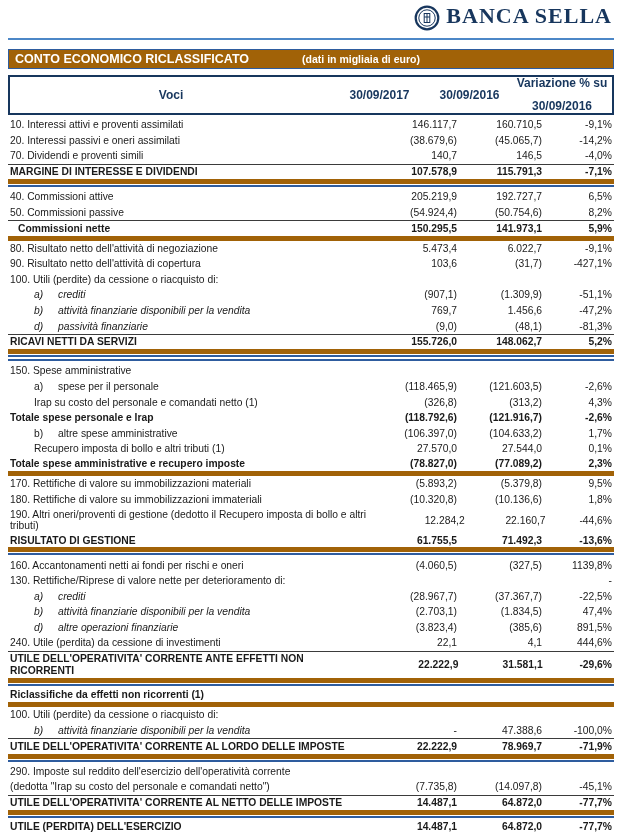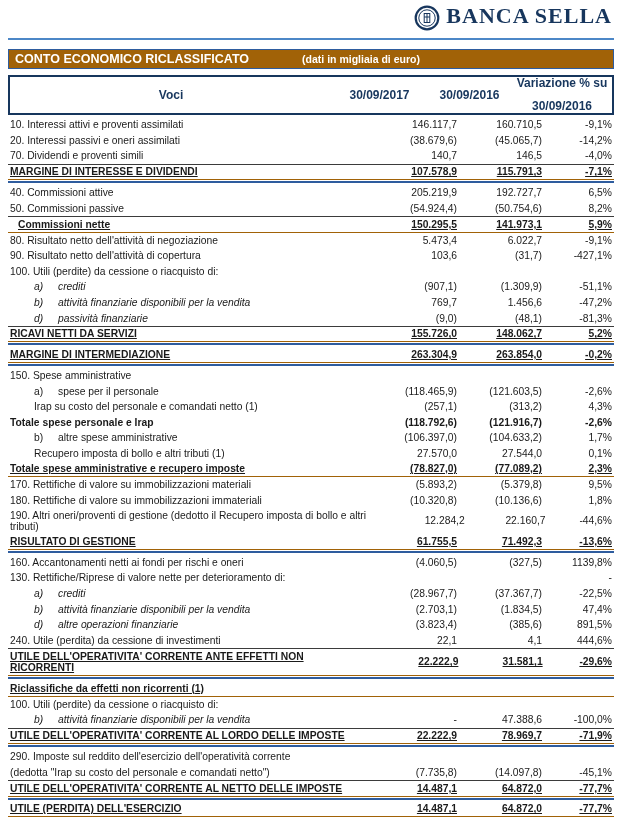--- a/index.html
+++ b/index.html
@@ -45,21 +45,21 @@
   .tbody { margin-top:2px; font-size:10.3px; }
   .row { display:flex; align-items:center; min-height:15.6px; padding:1.4px 0; line-height:11.5px; }
   .c-label { flex:1 1 auto; padding-left:2px; display:flex; }
   .c-label .txt { display:block; }
   .c-v1 { width:95px; text-align:right; padding-right:3px; }
   .c-v2 { width:85px; text-align:right; padding-right:3px; }
   .c-var { width:69px; text-align:right; padding-right:2px; }
   .b { font-weight:bold; }
   .it .c-label { font-style:italic; }
   .bt { border-top:1px solid #3b3b3b; }
-  .bb { border-bottom:1px solid #a16207;text-decoration:underline; }
+  .bb { border-bottom:5px solid #a16207; }
   .ind1 .c-label { padding-left:10px; }
   .ind2 .c-label { padding-left:26px; }
   .pfx { width:24px; flex:0 0 24px; margin-left:24px; }
   .blue-sep { border-top:2px solid #2E5C9E; margin:1px 0 2px 0; height:0; }
 </style>
 </head>
 <body>
 
 <div class="page">
 
@@ -203,28 +203,20 @@
       </div>
       <div class="row b bt bb">
         <div class="c-label">
           <span class="txt">RICAVI NETTI DA SERVIZI</span>
         </div>
         <div class="c-v1">155.726,0</div>
         <div class="c-v2">148.062,7</div>
         <div class="c-var">5,2%</div>
       </div>
       <div class="blue-sep"></div>
-      <div class="row b bb">
-        <div class="c-label">
-          <span class="txt">MARGINE DI INTERMEDIAZIONE</span>
-        </div>
-        <div class="c-v1">263.304,9</div>
-        <div class="c-v2">263.854,0</div>
-        <div class="c-var">-0,2%</div>
-      </div>
       <div class="blue-sep"></div>
       <div class="row">
         <div class="c-label">
           <span class="txt">150. Spese amministrative</span>
         </div>
         <div class="c-v1"></div>
         <div class="c-v2"></div>
         <div class="c-var"></div>
       </div>
       <div class="row">
@@ -233,21 +225,21 @@
           <span class="txt">spese per il personale</span>
         </div>
         <div class="c-v1">(118.465,9)</div>
         <div class="c-v2">(121.603,5)</div>
         <div class="c-var">-2,6%</div>
       </div>
       <div class="row ind2">
         <div class="c-label">
           <span class="txt">Irap su costo del personale e comandati netto (1)</span>
         </div>
-        <div class="c-v1">(257,1)</div>
+        <div class="c-v1">(326,8)</div>
         <div class="c-v2">(313,2)</div>
         <div class="c-var">4,3%</div>
       </div>
       <div class="row b">
         <div class="c-label">
           <span class="txt">Totale spese personale e Irap</span>
         </div>
         <div class="c-v1">(118.792,6)</div>
         <div class="c-v2">(121.916,7)</div>
         <div class="c-var">-2,6%</div>

